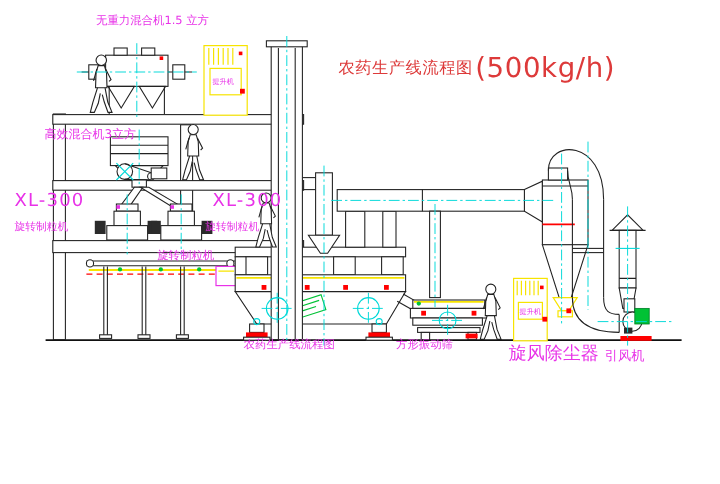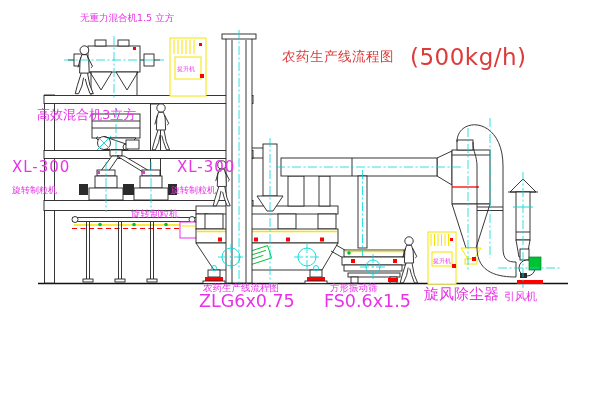--- a/index.html
+++ b/index.html
@@ -16,21 +16,21 @@
   .yl{stroke:#f7e400;stroke-width:1;fill:none;}
   .ylf{stroke:#f7e400;stroke-width:1;fill:#fff;}
   .ylln{stroke:#f7e400;stroke-width:1.5;fill:none;}
   .gnf{fill:#00c235;stroke:#00822a;stroke-width:0.7;}
   .gns{stroke:#00c235;stroke-width:0.9;fill:none;}
   .dkf{fill:#2b2b2b;stroke:none;}
   .mgs{stroke:#e832e8;stroke-width:1;fill:#fff;}
   .lbl{position:absolute;color:#e832e8;white-space:nowrap;line-height:1;font-family:"DejaVu Sans",sans-serif;}
   .title-wrap{position:absolute;left:282px;top:44px;display:flex;align-items:flex-end;color:#dd3a3a;}
   .title-zh{font-size:13.5px;letter-spacing:0.5px;padding-bottom:4px;font-weight:normal;}
-  .title-cap{font-size:23px;letter-spacing:0.5px;margin-left:16px;}
+  .title-cap{font-size:23px;letter-spacing:0.5px;margin-left:2px;}
 </style>
 </head>
 <body>
 
 <div id="stage">
 
 <svg width="600" height="403" viewBox="0 0 600 403">
   <defs>
     <g id="person">
       <circle cx="10" cy="5" r="4.2" class="sf"></circle>
@@ -299,35 +299,33 @@
   </g>
 </svg>
 
   <div class="lbl" style="left:80px;top:13px;font-size:9.5px;">无重力混合机1.5 立方</div>
 
   <div class="title-wrap">
     <span class="title-zh">农药生产线流程图</span>
     <span class="title-cap">(500kg/h)</span>
   </div>
 
-  <div class="lbl" style="left:37px;top:108px;font-size:13px;">高效混合机3立方</div>
+  <div class="lbl" style="left:37px;top:108px;font-size:10px;">高效混合机3立方</div>
 
   <div class="lbl" style="left:12px;top:160px;font-size:15px;letter-spacing:1px;">XL-300</div>
   <div class="lbl" style="left:12px;top:186px;font-size:9px;">旋转制粒机</div>
 
   <div class="lbl" style="left:177px;top:160px;font-size:15px;letter-spacing:1px;">XL-300</div>
   <div class="lbl" style="left:171px;top:186px;font-size:9px;">旋转制粒机</div>
 
   <div class="lbl" style="left:131px;top:209px;font-size:9.5px;">旋转制粒机</div>
 
   <div class="lbl" style="left:203px;top:283px;font-size:9.5px;">农药生产线流程图</div>
-  <div class="lbl" style="left:199px;top:293px;font-size:17.5px;">ZLG6x0.75</div>
 
   <div class="lbl" style="left:330px;top:283px;font-size:9.5px;">方形振动筛</div>
-  <div class="lbl" style="left:324px;top:293px;font-size:17.5px;">FS0.6x1.5</div>
 
   <div class="lbl" style="left:424px;top:287px;font-size:15px;">旋风除尘器</div>
   <div class="lbl" style="left:504px;top:291px;font-size:11px;">引风机</div>
 
   <div class="lbl" style="left:177px;top:66px;font-size:6px;">提升机</div>
   <div class="lbl" style="left:433px;top:258px;font-size:6px;">提升机</div>
 
 </div>
 
 </body></html>

